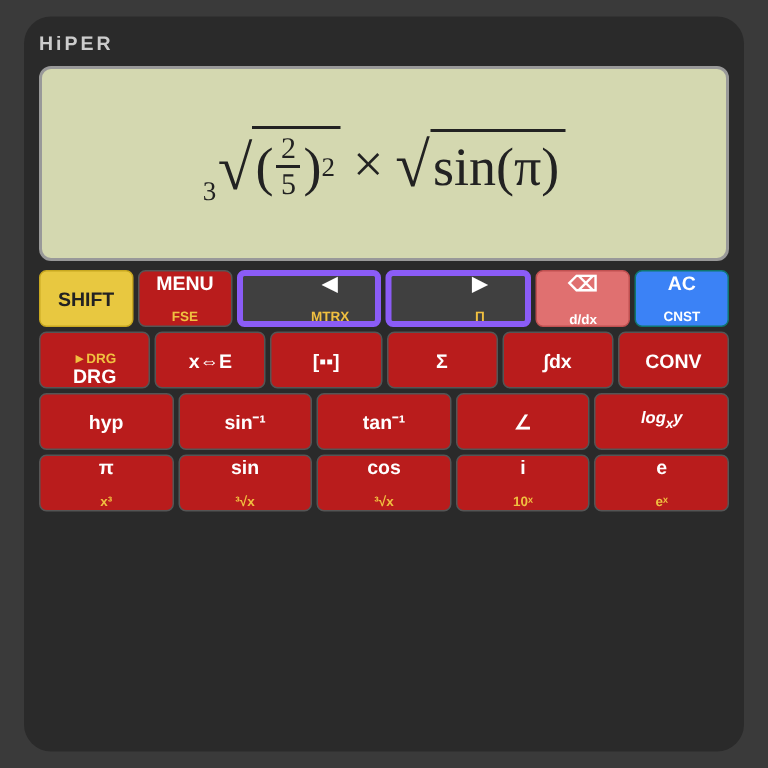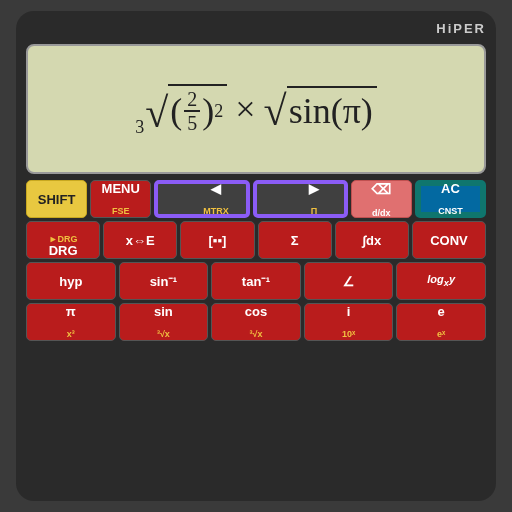--- a/index.html
+++ b/index.html
@@ -16,21 +16,21 @@
       width: 480px;
       height: 490px;
       background: #2a2a2a;
       border-radius: 18px;
       padding: 10px;
       display: flex;
       flex-direction: column;
       gap: 6px;
     }
     .app-title {
-      text-align: right;
+      text-align: left;
       color: #ccc;
       font-size: 13px;
       letter-spacing: 2px;
       font-weight: bold;
       margin-bottom: 2px;
     }
     .display {
       background: #d4d8b0;
       border-radius: 8px;
       height: 130px;
@@ -129,23 +129,23 @@
       color: #fff;
       border: 4px solid #8b5cf6;
       padding-left: 28px;
     }
     .btn-delete {
       background: #e07070;
       color: #fff;
       border: 1px solid #c05050;
     }
     .btn-ac {
-      background: #0369a1;
-      color: #fff;
-      border: 6px solid #0f766e;
+      background: #3b82f6;
+      color: #fff;
+      border: 1px solid #0f766e;
     }
     .sub-label {
       font-size: 9px;
       color: #f0c040;
       margin-top: 12px;
       line-height: 1;
     }
     .btn-label-main {
       font-size: 13px;
       font-weight: bold;

